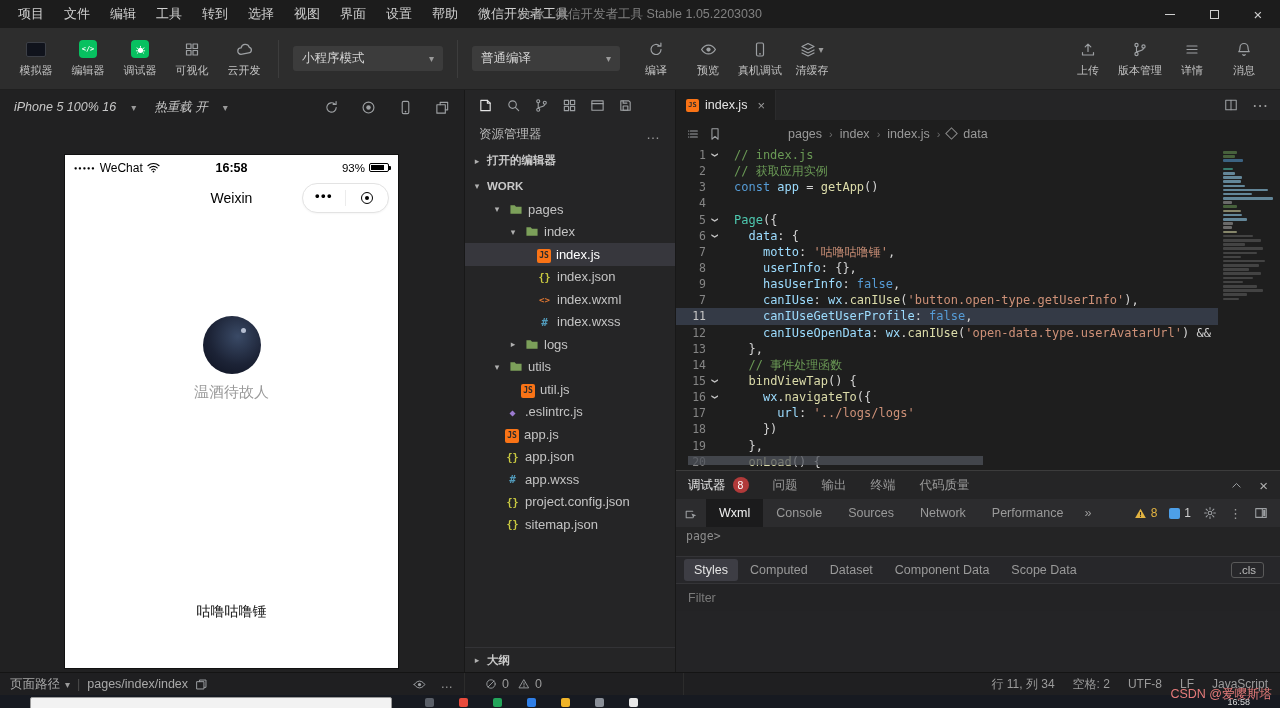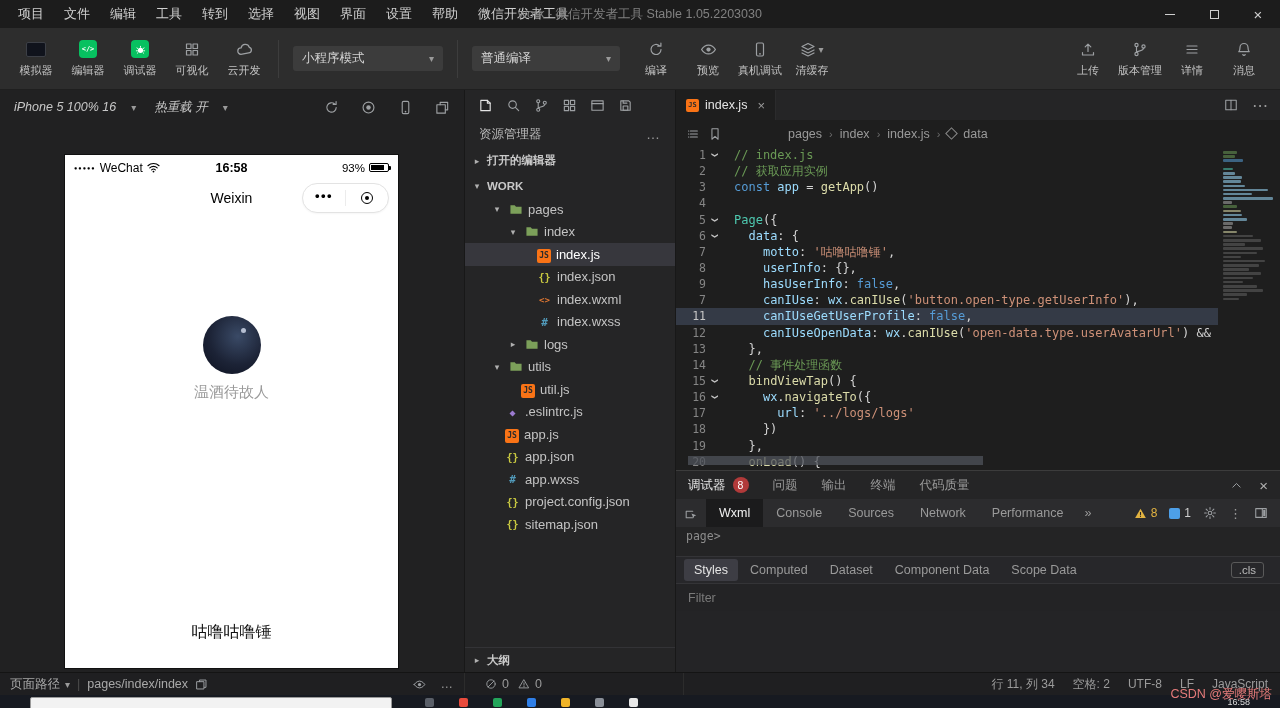--- a/index.html
+++ b/index.html
@@ -62,21 +62,21 @@
     border:1px solid #e3e3e3; border-radius:16px; display:flex; align-items:center; box-shadow:0 1px 2px rgba(0,0,0,.04); }
   .cap-half { flex:1; display:flex; align-items:center; justify-content:center; }
   .cap-dots { font-weight:bold; font-size:13px; letter-spacing:1.5px; padding-bottom:5px; }
   .cap-div { width:1px; height:16px; background:#ececec; }
   .cap-target { width:12px; height:12px; border:1.5px solid #000; border-radius:50%; position:relative; }
   .cap-target::after { content:""; position:absolute; left:50%; top:50%; width:4px; height:4px; margin:-2px 0 0 -2px; background:#000; border-radius:50%; }
   .avatar { position:absolute; left:50%; top:161px; transform:translateX(-50%); width:58px; height:58px; border-radius:50%;
     background:radial-gradient(circle at 62% 30%, #41527000 0 0), radial-gradient(circle at 60% 35%, #3a4a66 0%, #1c2336 55%, #0c101e 100%); }
   .avatar::after { content:""; position:absolute; right:15px; top:12px; width:5px; height:5px; border-radius:50%; background:#cdd5e6; opacity:.85; }
   .nickname { position:absolute; left:0; right:0; top:228px; text-align:center; color:#9a9a9a; font-size:15px; }
-  .motto { position:absolute; left:0; right:0; top:467px; text-align:center; color:#111; font-size:16px; }
+  .motto { position:absolute; left:0; right:0; top:448px; text-align:center; color:#111; font-size:14px; }
 
   
   .exp-col { width:211px; background:#252526; border-right:1px solid #181818; display:flex; flex-direction:column; overflow:hidden; }
   .exp-toolbar { height:30px; display:flex; align-items:center; gap:13px; padding:0 13px; }
   .exp-toolbar .icon { width:15px; height:15px; }
   .exp-toolbar .icon:first-child { color:#e4e4e4; }
   .exp-header { height:28px; display:flex; align-items:center; padding:0 14px; color:#bbbbbb; font-size:12.5px; }
   .exp-header .more { margin-left:auto; color:#9a9a9a; font-size:14px; letter-spacing:1px; }
   .section-row { height:25px; display:flex; align-items:center; gap:4px; padding:0 6px; color:#c9c9c9; font-size:11.5px; font-weight:bold; }
   .tw { width:12px; text-align:center; color:#b0b0b0; font-size:9px; font-weight:normal; }

